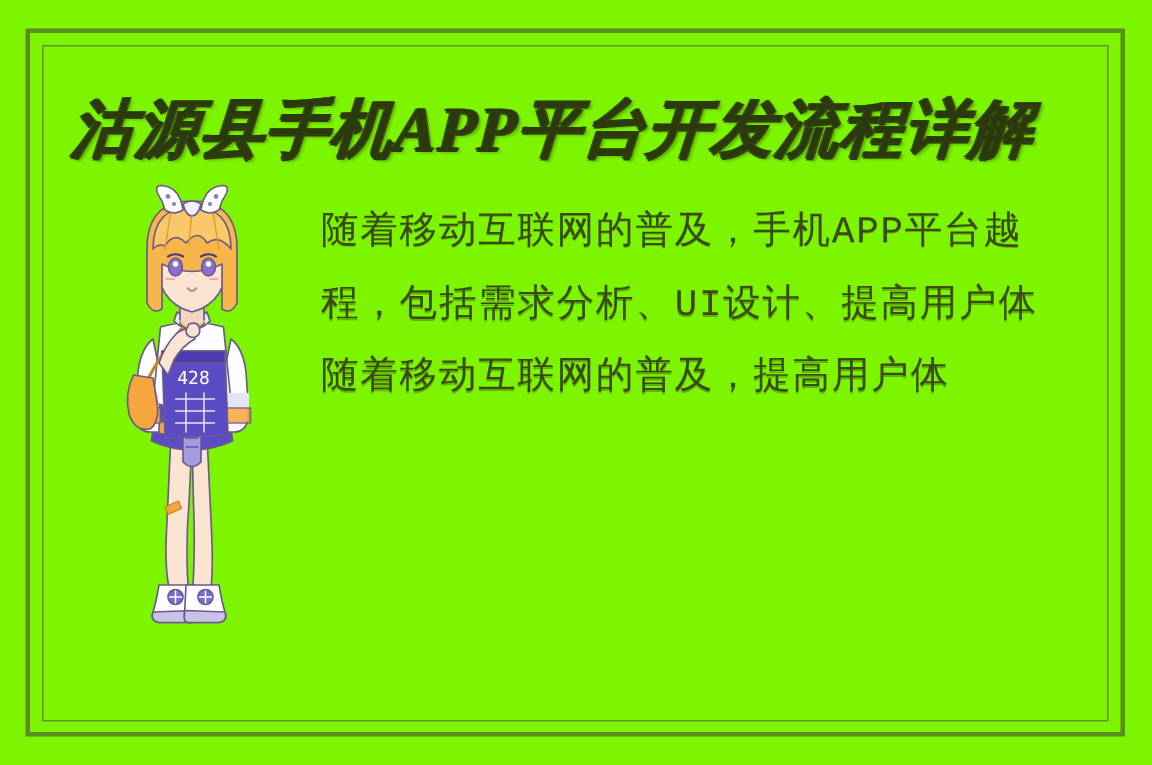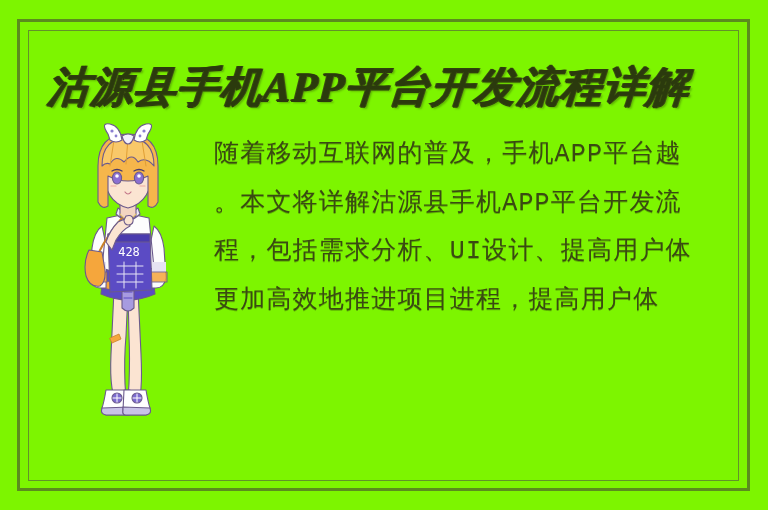--- a/index.html
+++ b/index.html
@@ -101,23 +101,22 @@
 
 <div id="poster">
 
   <div class="frame-outer"></div>
   <div class="frame-inner"></div>
 
   <div class="title">沽源县手机APP平台开发流程详解</div>
 
   <div class="body-copy">
     <p>随着移动互联网的普及，手机APP平台越</p>
-    <p>。本文将详解沽源县手机APP平台开发流</p>
     <p>程，包括需求分析、UI设计、提高用户体</p>
-    <p>更加高效地推进项目进程，提高用户体</p>
+    <p>随着移动互联网的普及，提高用户体</p>
   </div>
 
   <div class="illustration">
     <svg viewBox="0 0 134 300" xmlns="http://www.w3.org/2000/svg">
       <defs>
         <clipPath id="hairclip">
             <path d="M33 48 Q33 14 67 14 Q101 14 101 48 L101 88 Q67 100 33 88 Z"></path>
           </clipPath>
       </defs>
 

